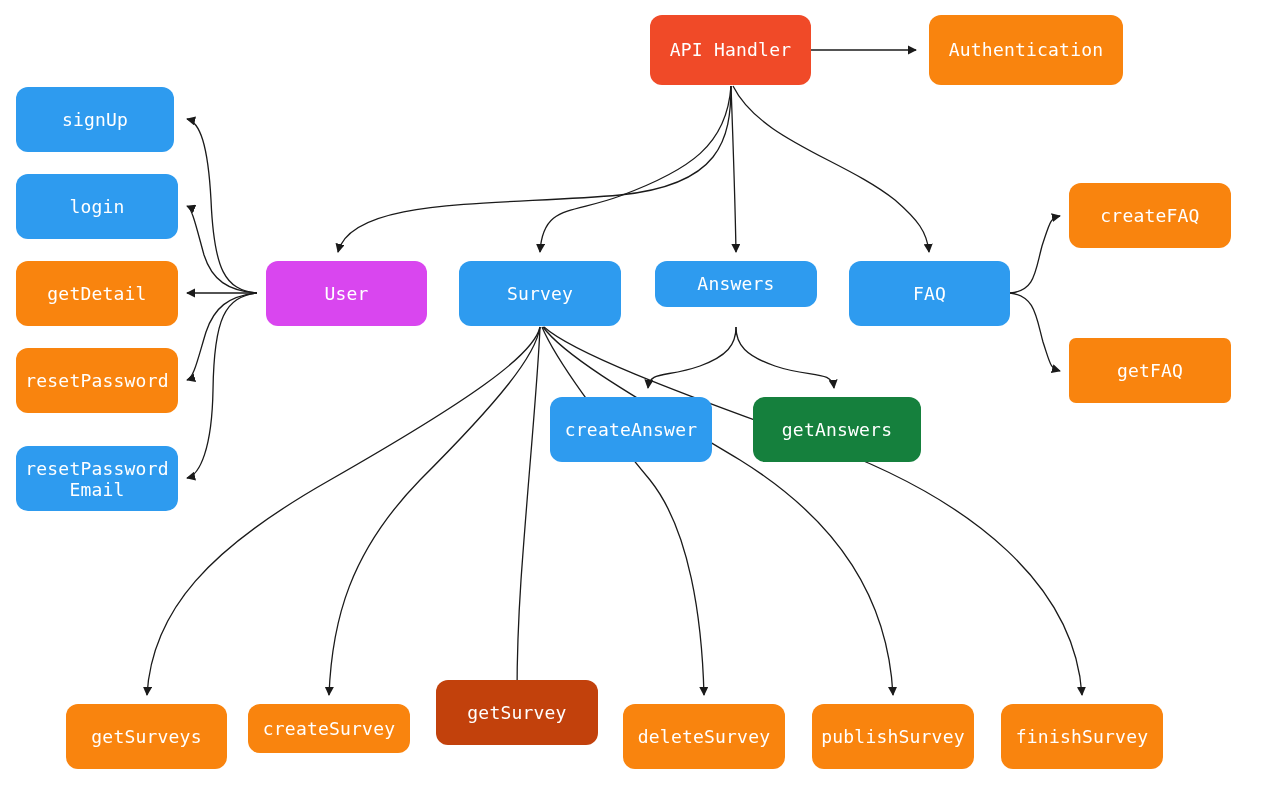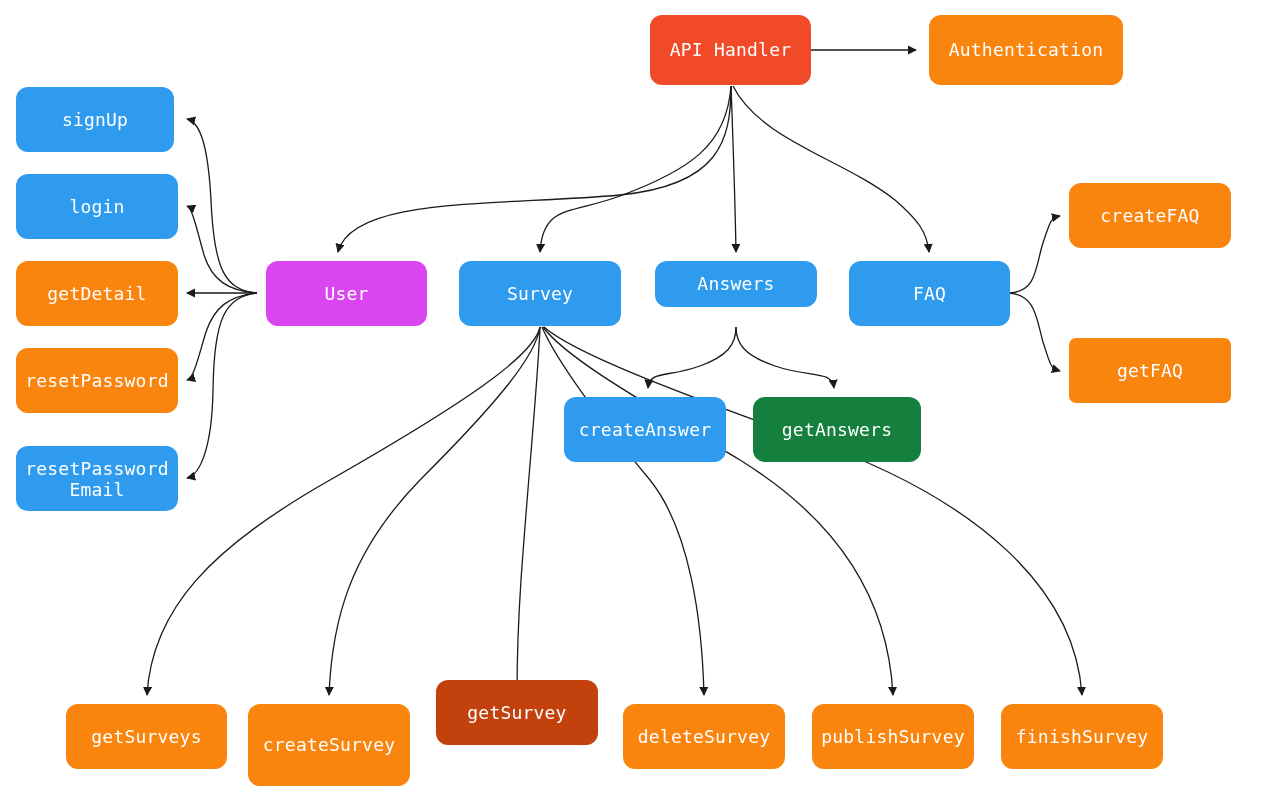--- a/index.html
+++ b/index.html
@@ -54,22 +54,22 @@
       <div class="node" style="left: 16px; top: 261px; width: 162px; height: 65px; background: rgb(249, 132, 14);">getDetail</div>
       <div class="node" style="left: 16px; top: 348px; width: 162px; height: 65px; background: rgb(249, 132, 14);">resetPassword</div>
       <div class="node two-line" style="left: 16px; top: 446px; width: 162px; height: 65px; background: rgb(46, 155, 239);">resetPassword
 Email</div>
       <div class="node" style="left: 258px; top: 261px; width: 161px; height: 65px; background: #d946ef; margin-left: 8px;">User</div>
       <div class="node" style="left: 459px; top: 261px; width: 162px; height: 65px; background: rgb(46, 155, 239);">Survey</div>
       <div class="node" style="left: 655px; top: 261px; width: 162px; height: 46px; background: rgb(46, 155, 239);">Answers</div>
       <div class="node" style="left: 849px; top: 261px; width: 161px; height: 65px; background: rgb(46, 155, 239);">FAQ</div>
       <div class="node" style="left: 1069px; top: 183px; width: 162px; height: 65px; background: rgb(249, 132, 14);">createFAQ</div>
       <div class="node" style="left: 1069px; top: 338px; width: 162px; height: 65px; background: rgb(249, 132, 14); border-radius: 7px;">getFAQ</div>
-      <div class="node" style="left: 564px; top: 397px; width: 162px; height: 65px; background: rgb(46, 155, 239);">createAnswer</div>
+      <div class="node" style="left: 550px; top: 397px; width: 162px; height: 65px; background: rgb(46, 155, 239);">createAnswer</div>
       <div class="node" style="left: 753px; top: 397px; width: 168px; height: 65px; background: #15803d;">getAnswers</div>
       <div class="node" style="left: 66px; top: 704px; width: 161px; height: 65px; background: rgb(249, 132, 14);">getSurveys</div>
-      <div class="node" style="left: 248px; top: 704px; width: 162px; height: 82px; background: rgb(249, 132, 14);">createSurvey</div>
+      <div class="node" style="left: 248px; top: 704px; width: 162px; height: 49px; background: rgb(249, 132, 14);">createSurvey</div>
       <div class="node" style="left: 436px; top: 680px; width: 162px; height: 65px; background: #c2410c;">getSurvey</div>
       <div class="node" style="left: 623px; top: 704px; width: 162px; height: 65px; background: rgb(249, 132, 14);">deleteSurvey</div>
       <div class="node" style="left: 812px; top: 704px; width: 162px; height: 65px; background: rgb(249, 132, 14);">publishSurvey</div>
       <div class="node" style="left: 1001px; top: 704px; width: 162px; height: 65px; background: rgb(249, 132, 14);">finishSurvey</div>
     </div>
 </div>
 
 </body></html>

